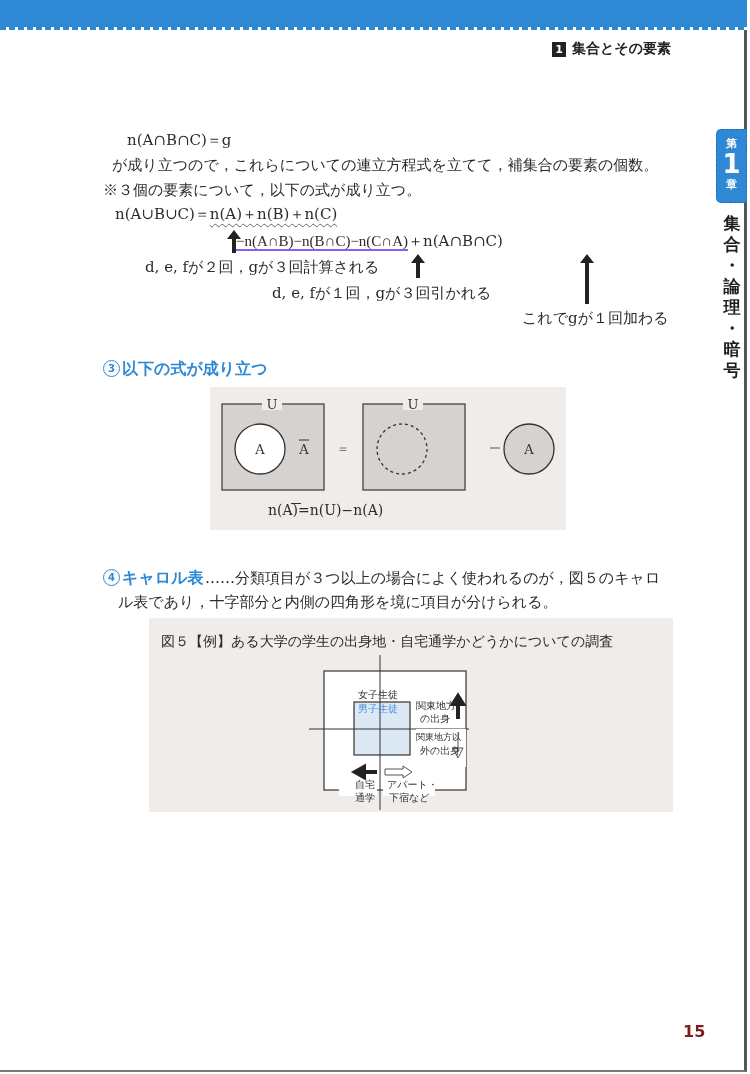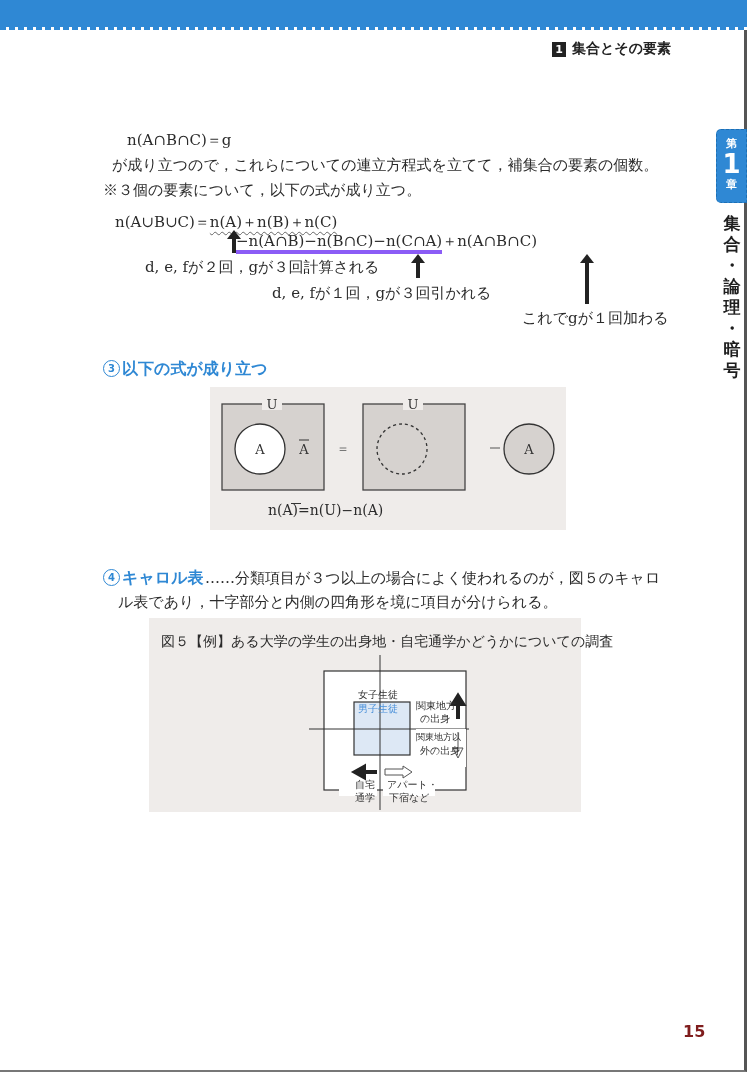--- a/index.html
+++ b/index.html
@@ -13,21 +13,21 @@
     background:repeating-linear-gradient(90deg,#2f88d4 0 6px,#ffffff 6px 9px); }
   .running-head { position:absolute; left:552px; top:40px; font-family:"DejaVu Sans", sans-serif; font-size:14px; font-weight:bold; color:#222; display:flex; align-items:center; gap:6px; }
   .rh-num { display:inline-block; width:14px; height:15px; background:#222; color:#fff; font-size:11px; text-align:center; line-height:15px; }
   .chapter-tab { position:absolute; left:716px; top:129px; width:31px; height:74px; background:#2f88d4; border-radius:5px 0 0 5px; border:1px dashed #1e6fb3; box-sizing:border-box; color:#fff; font-family:"DejaVu Sans", sans-serif; text-align:center; }
   .chapter-tab .small { font-size:11px; font-weight:bold; display:block; margin-top:6px; }
   .chapter-tab .big { font-size:26px; font-weight:bold; display:block; line-height:26px; }
   .chapter-title { position:absolute; left:721px; top:213px; width:22px; font-family:"DejaVu Sans", sans-serif; font-weight:bold; font-size:17px; line-height:21px; text-align:center; color:#1e1e1e; }
   .chapter-title span { display:block; }
   .txt { position:absolute; font-size:15px; line-height:18px; white-space:nowrap; color:#2b2b2b; }
   .wavy { text-decoration:underline wavy #666; text-underline-offset:4px; text-decoration-thickness:1px; }
-  .uline { border-bottom:4px solid #8b5cf6; }
+  .uline { border-bottom:2px solid #8b5cf6;font-family:Liberation Serif, serif; }
   .arrow-up { position:absolute; width:4px; background:#222; }
   .arrow-up::before { content:""; position:absolute; left:-5px; top:-8px; border-left:7px solid transparent; border-right:7px solid transparent; border-bottom:9px solid #222; }
   .sec-head { position:absolute; font-family:"DejaVu Sans", sans-serif; font-weight:bold; font-size:16px; color:#2f88d4; white-space:nowrap; }
   .circ-num { display:inline-block; width:15px; height:15px; border-radius:50%; border:1px solid #2f88d4; font-size:10px; line-height:15px; text-align:center; vertical-align:2px; margin-right:2px; }
   .panel { position:absolute; background:#efecea; }
   .page-num { position:absolute; left:683px; top:1022px; font-family:"DejaVu Sans", sans-serif; font-weight:bold; font-size:16px; color:#7f1d1d; }
   .lbl { position:absolute; font-size:10px; color:#333; white-space:nowrap; line-height:13px; }
 </style>
 </head>
 <body>
@@ -53,21 +53,21 @@
   <span>論</span>
   <span>理</span>
   <span>・</span>
   <span>暗</span>
   <span>号</span>
 </div>
 
 <div class="txt" style="left:127px;top:131px;">n(A∩B∩C)＝g</div>
 <div class="txt" style="left:112px;top:156px;">が成り立つので，これらについての連立方程式を立てて，補集合の要素の個数。</div>
 <div class="txt" style="left:103px;top:181px;">※３個の要素について，以下の式が成り立つ。</div>
-<div class="txt" style="left:115px;top:205px;margin-top:8px;">
+<div class="txt" style="left:115px;top:205px;">
   <span>n(A∪B∪C)＝</span><span class="wavy">n(A)＋n(B)＋n(C)</span>
 </div>
 <div class="txt" style="left:236px;top:232px;">
   <span class="uline">−n(A∩B)−n(B∩C)−n(C∩A)</span><span>＋n(A∩B∩C)</span>
 </div>
 <div class="arrow-up" style="left:232px;top:238px;height:15px;"></div>
 <div class="arrow-up" style="left:416px;top:262px;height:16px;"></div>
 <div class="arrow-up" style="left:585px;top:262px;height:42px;"></div>
 <div class="txt" style="left:145px;top:258px;font-style:normal;">d, e, fが２回，gが３回計算される</div>
 <div class="txt" style="left:272px;top:284px;">d, e, fが１回，gが３回引かれる</div>
@@ -97,21 +97,21 @@
   <div class="txt" style="left:58px;top:114px;font-size:14px;">n(A)=n(U)−n(A)</div>
   <div style="position:absolute;left:81px;top:116px;width:10px;height:1px;background:#333;"></div>
 </div>
 
 <div class="sec-head" style="left:103px;top:568px;">
   <span class="circ-num">4</span><span>キャロル表</span>
 </div>
 <div class="txt" style="left:205px;top:569px;">……分類項目が３つ以上の場合によく使われるのが，図５のキャロ</div>
 <div class="txt" style="left:118px;top:593px;text-align:right;">ル表であり，十字部分と内側の四角形を境に項目が分けられる。</div>
 
-<div class="panel" style="left:149px;top:618px;width:432px;height:194px;">
+<div class="panel" style="left:149px;top:618px;width:524px;height:194px;">
   <div class="txt" style="left:12px;top:14px;font-size:14px;">図５【例】ある大学の学生の出身地・自宅通学かどうかについての調査</div>
   <svg width="480" height="194" viewBox="0 0 480 194" style="position:absolute;left:0;top:0;">
     <rect x="175" y="53" width="142" height="119" fill="#fff" stroke="#333" stroke-width="1.2"></rect>
     <rect x="205" y="84" width="56" height="53" fill="#dde8f5" stroke="#333" stroke-width="1.2"></rect>
     <line x1="231" y1="37" x2="231" y2="192" stroke="#333" stroke-width="1"></line>
     <line x1="160" y1="111" x2="320" y2="111" stroke="#333" stroke-width="1"></line>
     <rect x="267" y="68" width="40" height="38" fill="#fff"></rect>
     <rect x="267" y="111" width="50" height="38" fill="#fff"></rect>
     <rect x="190" y="148" width="38" height="30" fill="#fff"></rect>
     <rect x="234" y="148" width="52" height="30" fill="#fff"></rect>

